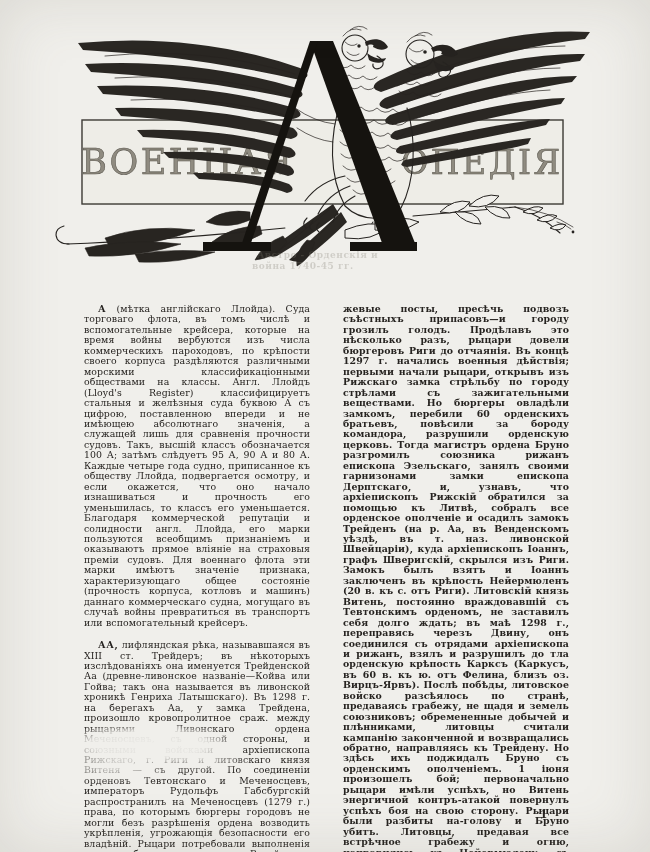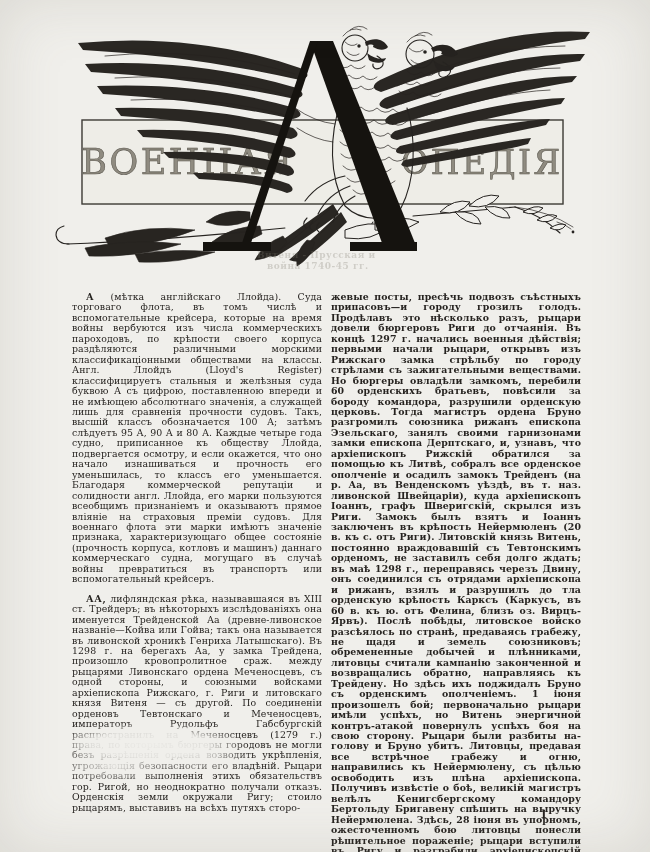--- a/index.html
+++ b/index.html
@@ -30,21 +30,21 @@
     position:absolute;color:#7c786c;opacity:.28;filter:blur(.4px);
     font-size:9px;letter-spacing:.5px;white-space:nowrap;font-weight:bold;
   }
   
   .text-block{
     position:absolute;left:72px;top:292px;width:509px;
     display:flex;gap:9px;
   }
   .col{width:250px;}
   .col p{
-    margin:0;font-size:9.4px;line-height:10.45px;text-align:justify;
+    margin:12px;font-size:9.4px;line-height:10.45px;text-align:justify;
     letter-spacing:.08px;word-spacing:.2px;
   }
   .col p.article{text-indent:14px;}
   .col p.cont{text-indent:0;font-weight:bold;}
   .col p + p{margin-top:9px;}
   .headword{font-weight:bold;letter-spacing:.6px;}
   .cit{font-style:italic;}
   .stain{
     position:absolute;left:-6px;top:428px;width:218px;height:64px;
     pointer-events:none;
@@ -179,22 +179,22 @@
       </g>
 
       <g>
         <polygon class="letterA" points="265,25 288,25 370,227 337,227"></polygon>
         <polygon class="letterA" points="265,25 273,25 206,227 197,227"></polygon>
         <rect class="letterA" x="158" y="226" width="68" height="9"></rect>
         <rect class="letterA" x="305" y="226" width="67" height="9"></rect>
       </g>
     </svg>
 
-    <div class="ghost" style="left:212px;top:234px;">Витеня - Прусская и</div>
-    <div class="ghost" style="left:222px;top:245px;">война 1740-45 гг.</div>
+    <div class="ghost" style="left:212px;top:234px;">Австро - Орденскія и</div>
+    <div class="ghost" style="left:207px;top:245px;">война 1740-45 гг.</div>
   </div>
 
   <div class="text-block">
 
     <div class="col" style="position:relative;">
       <p class="article"><span class="headword">А</span><span> (мѣтка англійскаго Ллойда). Суда торговаго флота, въ томъ числѣ и вспомогательные крейсера, которые на время войны вербуются изъ числа коммерческихъ пароходовъ, по крѣпости своего корпуса раздѣляются различными морскими классификаціонными обществами на классы. Англ. Ллойдъ (Lloyd's Register) классифицируетъ стальныя и желѣзныя суда буквою А съ цифрою, поставленною впереди и не имѣющею абсолютнаго значенія, а служащей лишь для сравненія прочности судовъ. Такъ, высшій классъ обозначается 100 А; затѣмъ слѣдуетъ 95 А, 90 А и 80 А. Каждые четыре года судно, приписанное къ обществу Ллойда, подвергается осмотру, и если окажется, что оно начало изнашиваться и прочность его уменьшилась, то классъ его уменьшается. Благодаря коммерческой репутаціи и солидности англ. Ллойда, его марки пользуются всеобщимъ признаніемъ и оказываютъ прямое вліяніе на страховыя преміи судовъ. Для военнаго флота эти марки имѣютъ значеніе признака, характеризующаго общее состояніе (прочность корпуса, котловъ и машинъ) даннаго коммерческаго судна, могущаго въ случаѣ войны превратиться въ транспортъ или вспомогательный крейсеръ.</span></p>
       <p class="article"><span class="headword">АА,</span><span> лифляндская рѣка, называвшаяся въ XIII ст. Трейдеръ; въ нѣкоторыхъ изслѣдованіяхъ она именуется Трейденской Аа (древне-ливонское названіе—Койва или Гойва; такъ она называется въ ливонской хроникѣ Генриха Латышскаго). Въ 1298 г. на берегахъ Аа, у замка Трейдена, произошло кровопролитное сраж. между рыцарями Ливонскаго ордена Меченосцевъ, съ одной стороны, и союзными войсками архіепископа Рижскаго, г. Риги и литовскаго князя Витеня — съ другой. По соединеніи орденовъ Тевтонскаго и Меченосцевъ, императоръ Рудольфъ Габсбургскій распространилъ на Меченосцевъ (1279 г.) права, по которымъ бюргеры городовъ не могли безъ разрѣшенія ордена возводить укрѣпленія, угрожающія безопасности его владѣній. Рыцари потребовали выполненія этихъ обязательствъ гор. Ригой, но неоднократно получали отказъ. Орденскія земли окружали Ригу; стоило рыцарямъ, выставивъ на всѣхъ путяхъ сторо-</span></p>
       <div class="stain"></div>
     </div>
 

